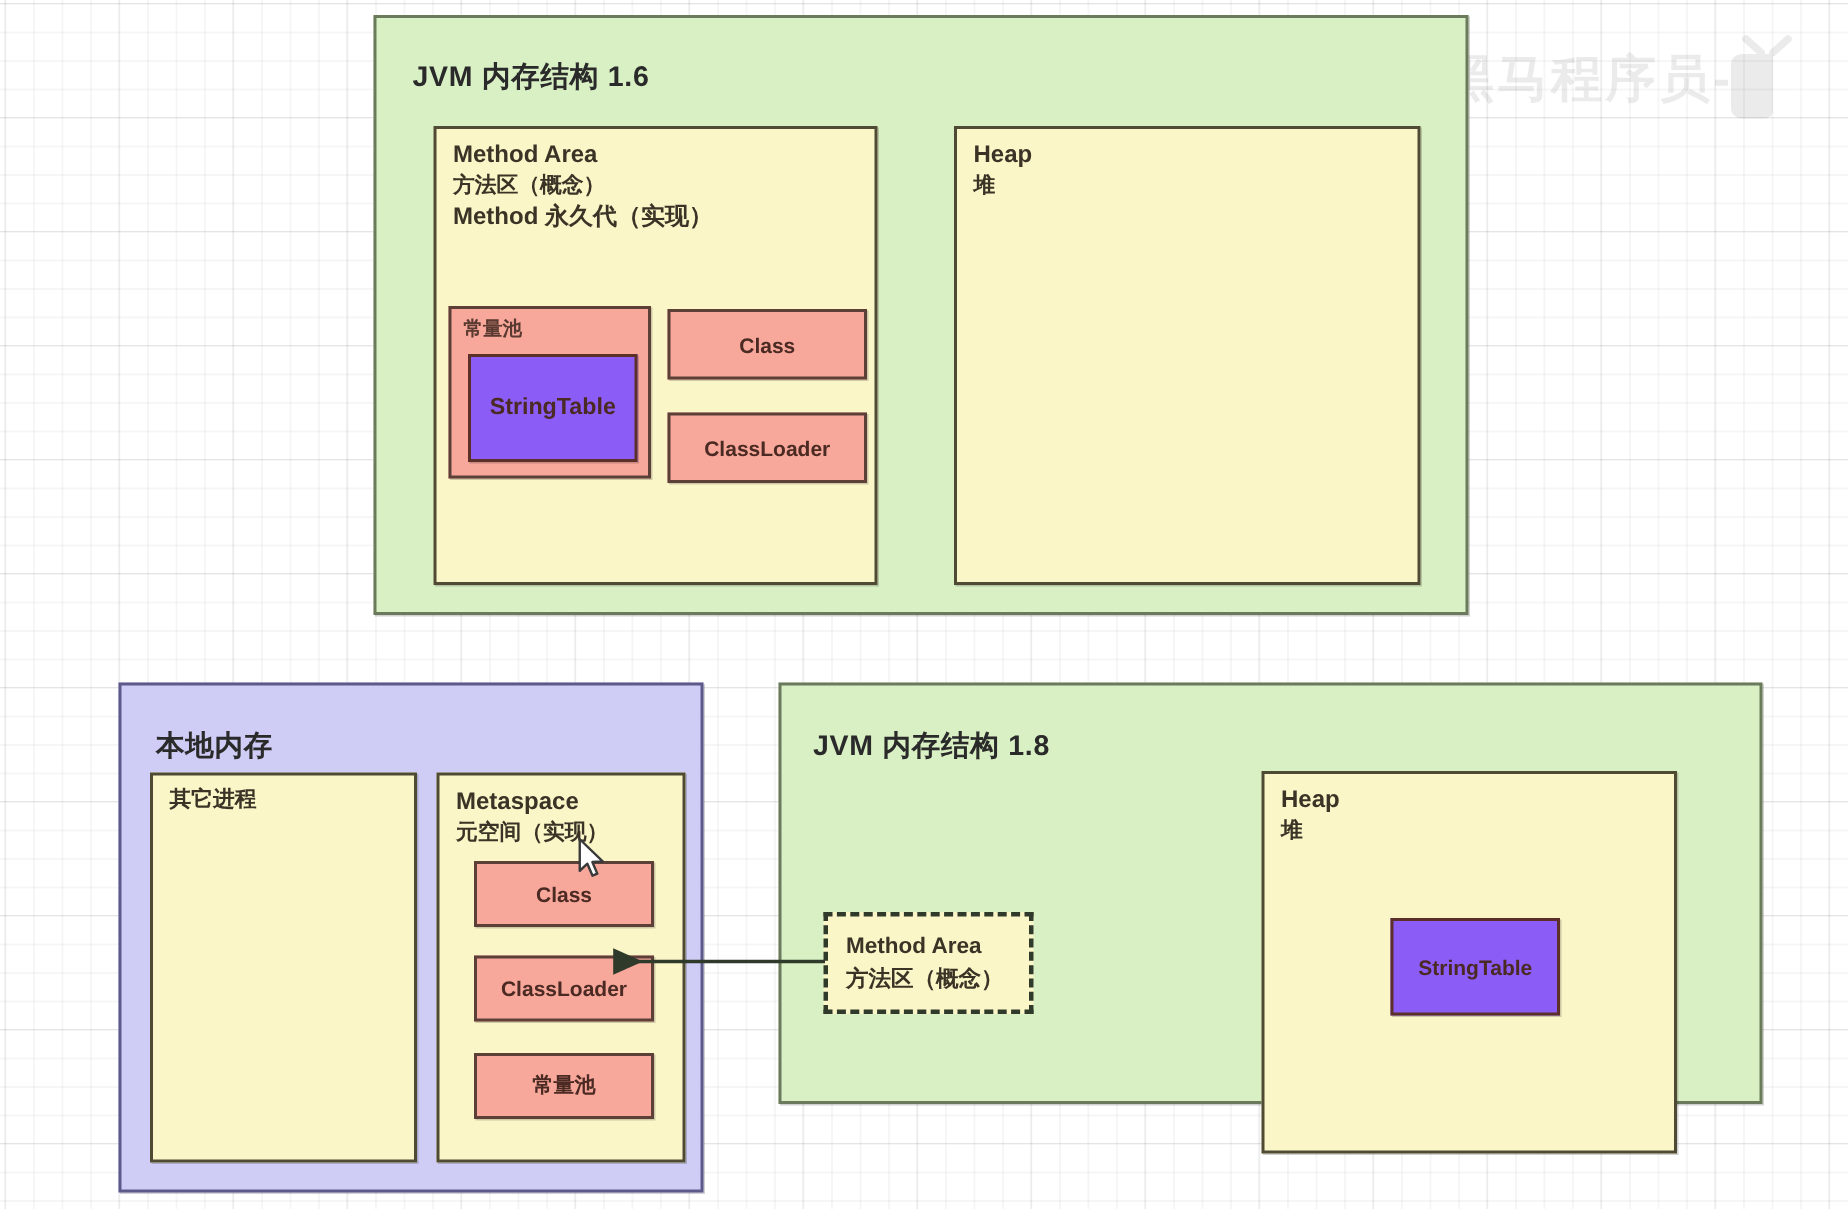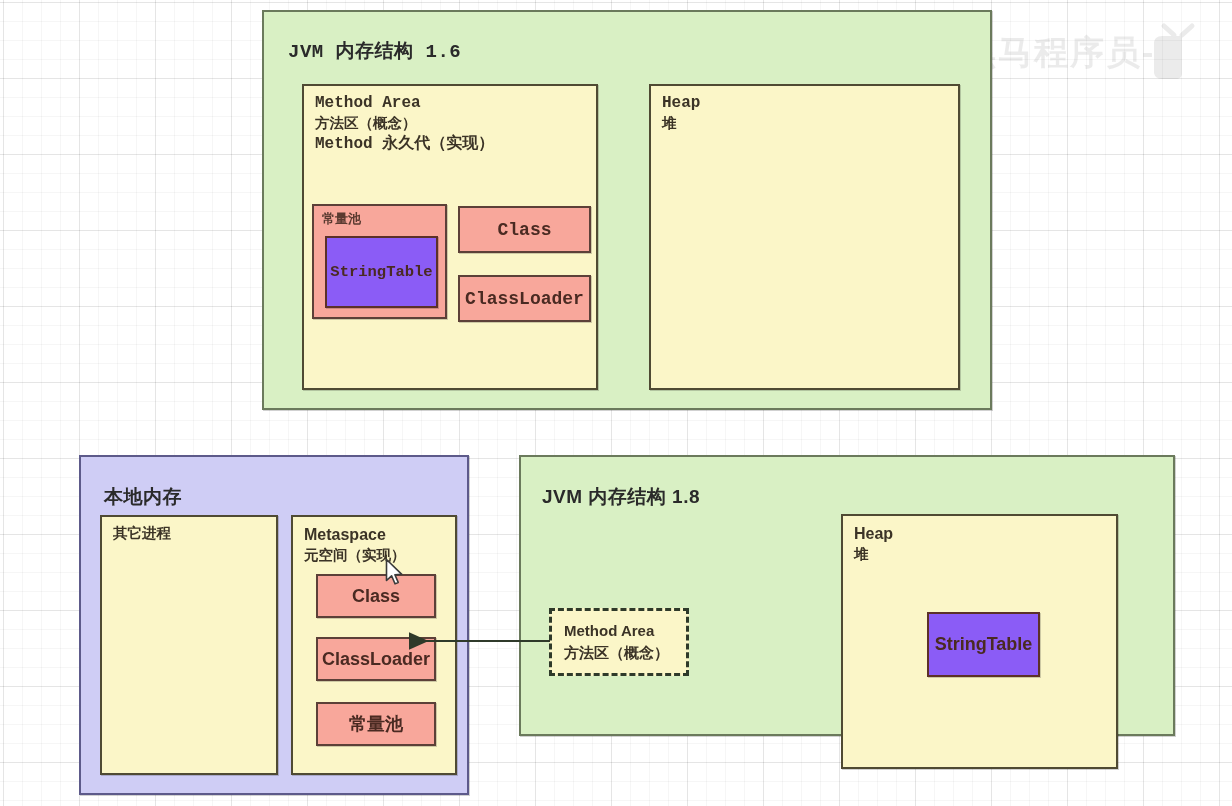--- a/index.html
+++ b/index.html
@@ -72,21 +72,21 @@
     color: #5a3a30;
     white-space: nowrap;
   }
 
   .centered-label {
     position: absolute;
     inset: 0;
     display: flex;
     align-items: center;
     justify-content: center;
-    font-size: 18px;
+    font-size: 14px;
     font-weight: bold;
     color: #4a2a22;
     white-space: nowrap;
   }
   .centered-label.big { font-size: 15.5px; }
 
   .dashed-text {
     position: absolute;
     left: 12px;
     top: 9px;
@@ -124,21 +124,21 @@
 
   <div class="watermark" style="left:962px; top:30px;">黑马程序员-</div>
   <div class="wm-logo" style="left:1152px; top:22px;">
     <svg width="62" height="58" viewBox="0 0 62 58">
       <path d="M10 14 L30 14 L30 52 C30 55 27 57 24 57 L10 57 C5 57 2 54 2 50 L2 21 C2 17 5 14 10 14 Z" fill="#2a2a2a"></path>
       <path d="M12 4 L22 13 M40 4 L30 13" stroke="#2a2a2a" stroke-width="5" fill="none" stroke-linecap="round"></path>
       <path d="M38 22 L56 32 L38 42 Z" fill="#ffffff" opacity="0.55"></path>
     </svg>
   </div>
 
-  <div class="box panel-green" style="left:262px; top:10px; width:730px; height:400px;font-family:Liberation Mono, monospace;">
+  <div class="box panel-green" style="left:249px; top:10px; width:730px; height:400px;">
     <div class="panel-title" style="left:24px; top:26px;">JVM 内存结构 1.6</div>
 
     <div class="box box-yellow" style="left:38px; top:72px; width:296px; height:306px;">
       <div class="box-heading">
         <div>Method Area</div>
         <div class="sub">方法区（概念）</div>
         <div>Method 永久代（实现）</div>
       </div>
 
       <div class="box box-salmon" style="left:8px; top:118px; width:135px; height:115px;">

